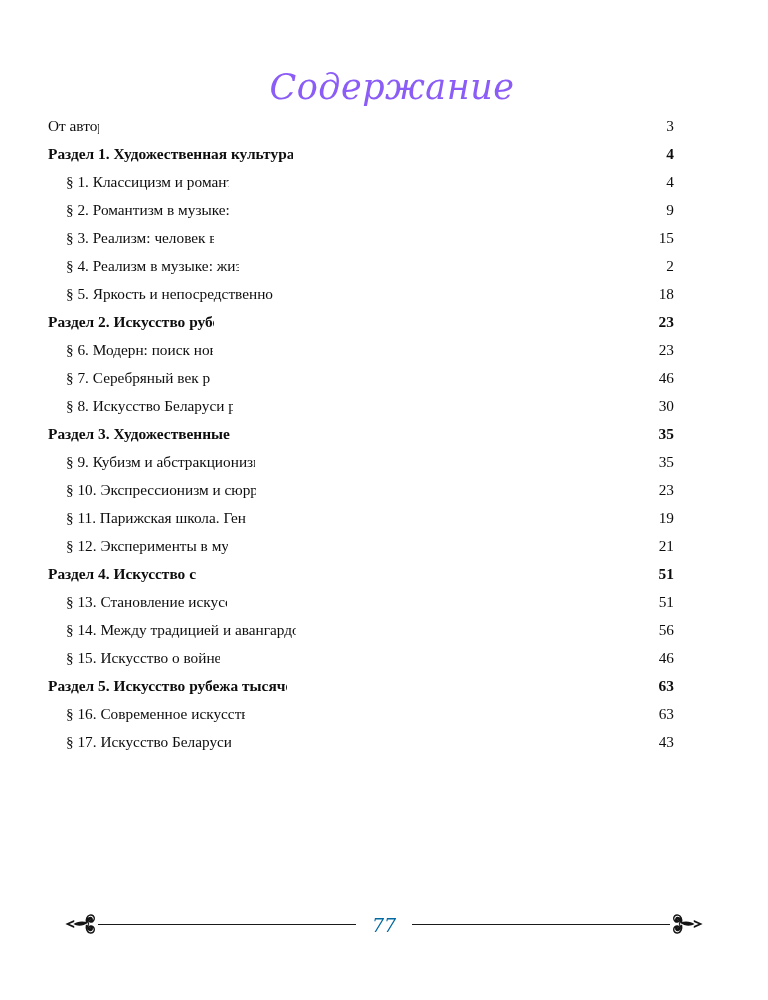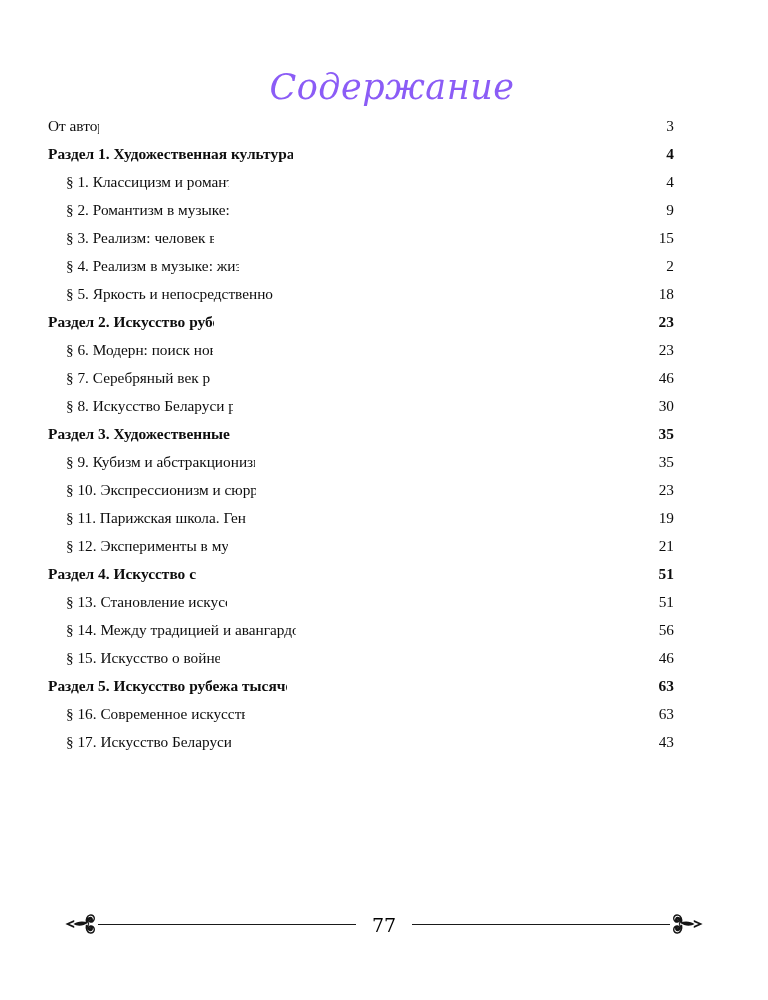--- a/index.html
+++ b/index.html
@@ -140,22 +140,23 @@
     flex: 1 1 auto;
     height: 0;
     border-top: 1.4px solid #1a1a1a;
     margin: 0 0px;
   }
 
   .foot-pageno {
     flex: 0 0 auto;
     padding: 0 16px;
     font-family: "DejaVu Serif", "Liberation Serif", serif;
+    font-style: italic;
     font-size: 19px;
-    color: #000000;
+    color: #0369a1;
     line-height: 1;
     position: relative;
     top: 1px;
   }
 </style>
 </head>
 <body>
 
 <h1 class="page-title">Содержание</h1>
 

